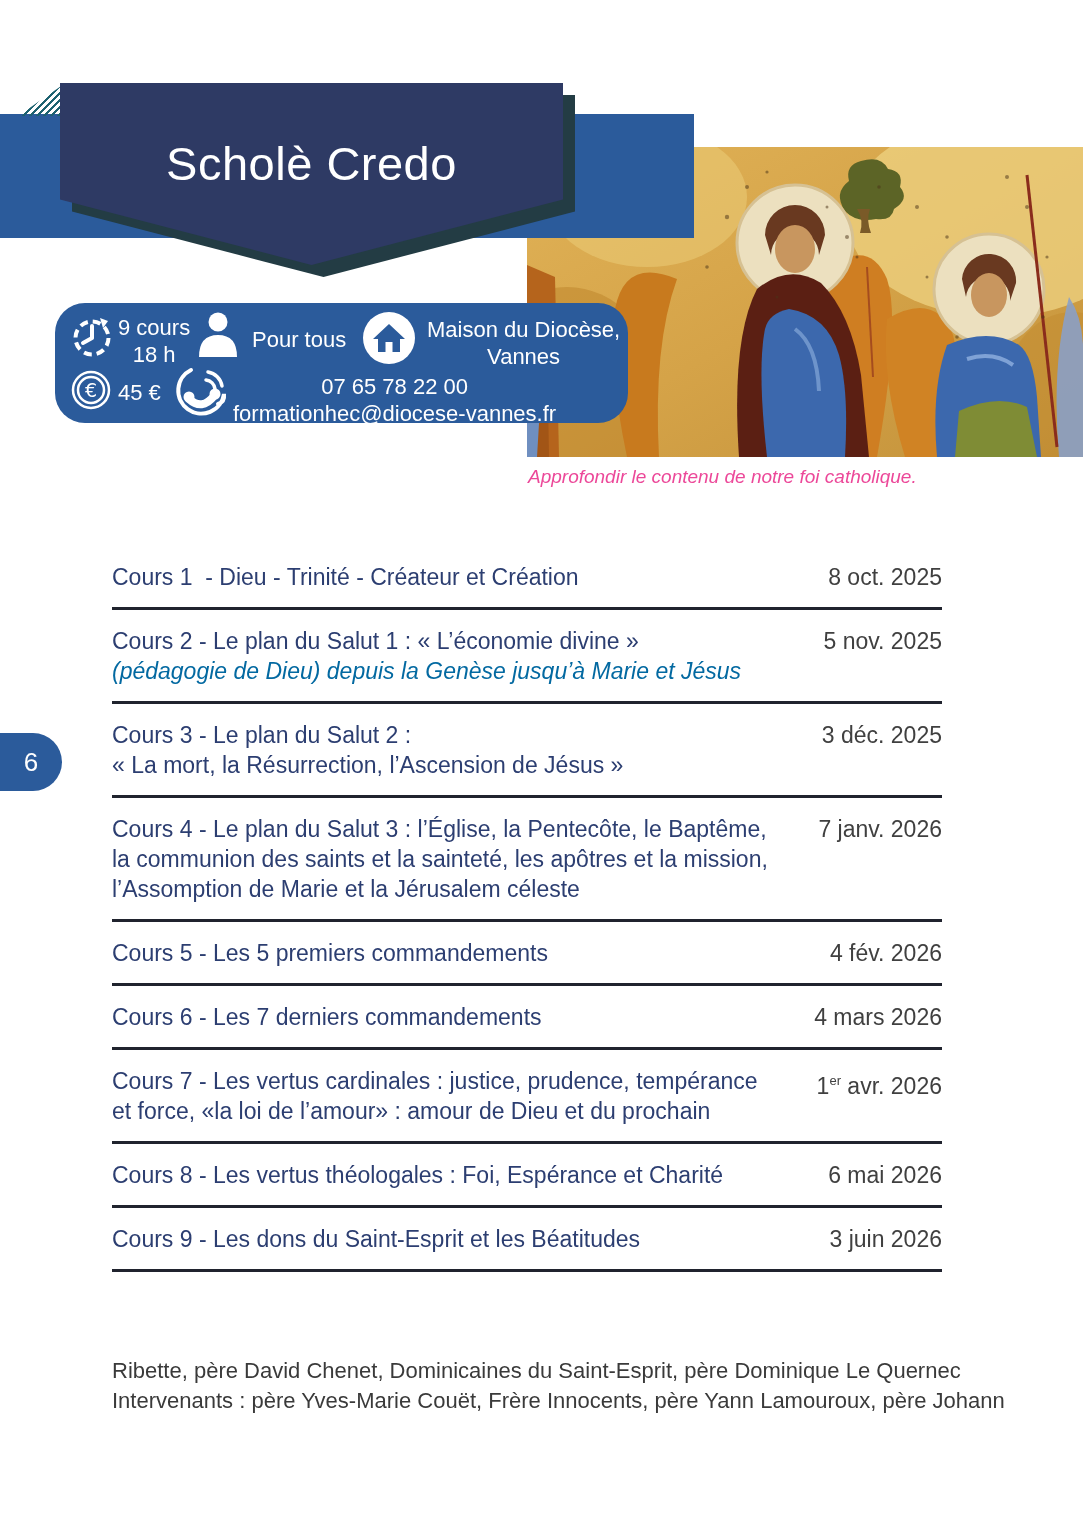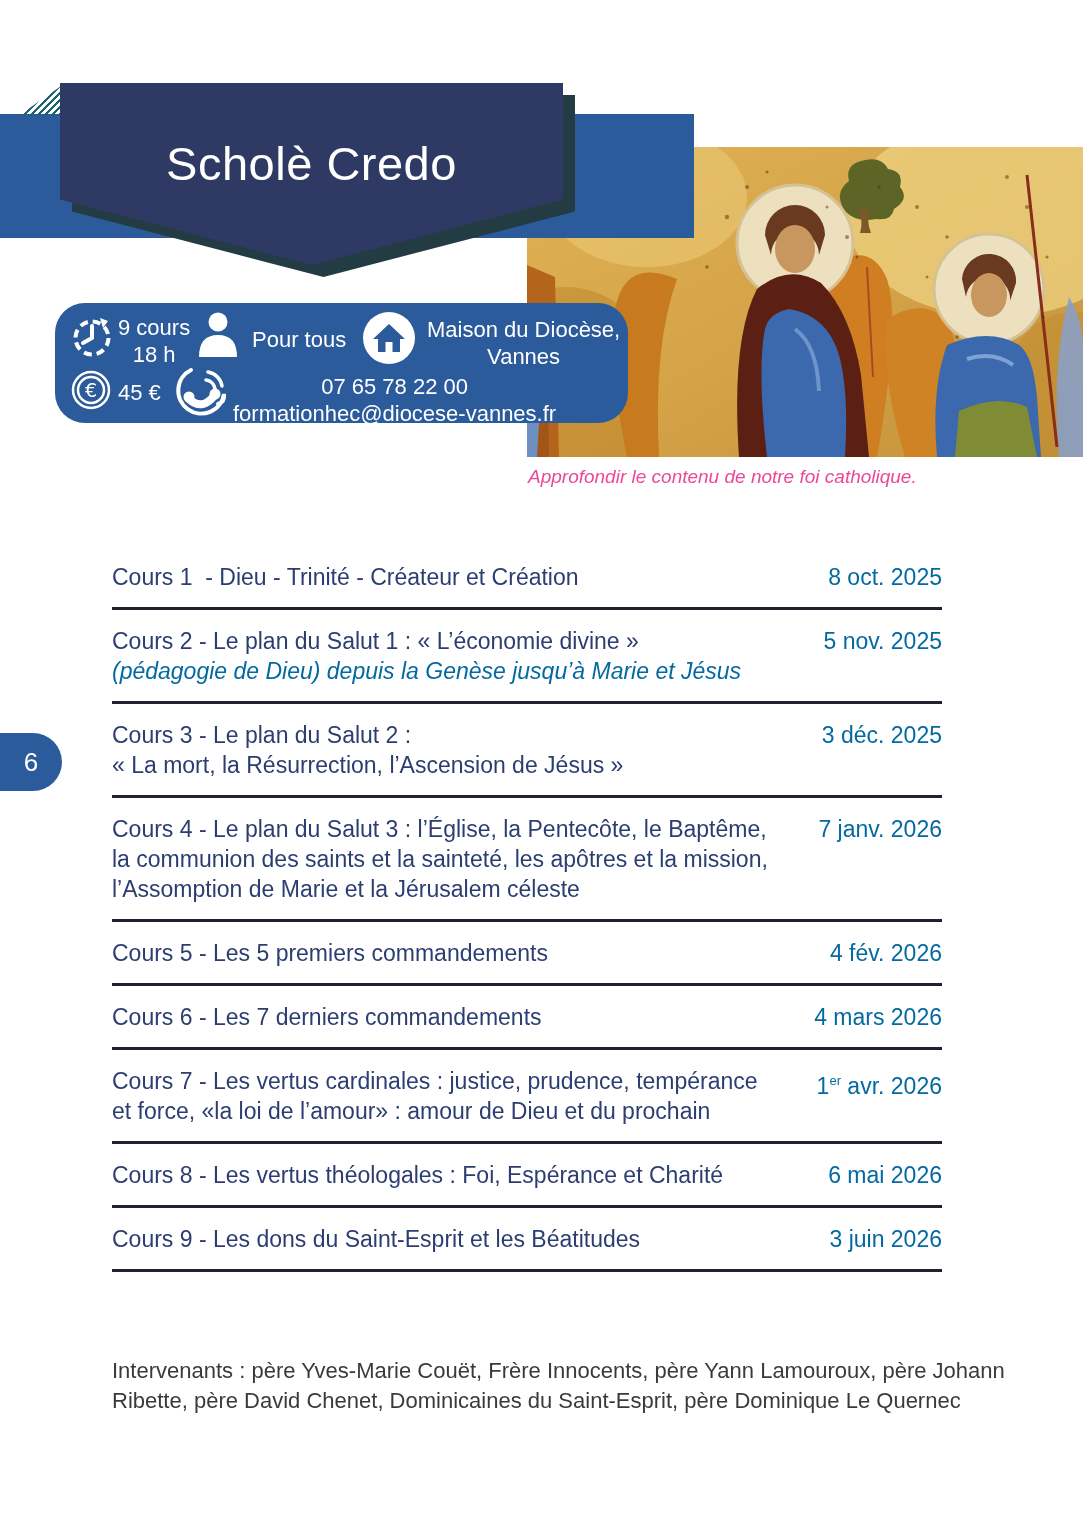--- a/index.html
+++ b/index.html
@@ -50,21 +50,21 @@
               background:#2b5b9b; border-radius:0 29px 29px 0; color:#ffffff;
               display:flex; align-items:center; justify-content:center;
               font-size:26px; z-index:2; }
   
   .course-table { position:absolute; left:112px; top:546px; width:830px; z-index:1; }
   .row { display:flex; justify-content:space-between; align-items:flex-start; gap:18px;
          padding:16px 0 15px 0; border-bottom:3px solid #20232e; }
   .titles { color:#2c3e71; font-size:23px; line-height:30px; }
   .titles .line { white-space:pre-wrap; }
   .titles .sub { color:#0369a1; font-style:italic; }
-  .date { color:#0369a1; font-size:23px; line-height:30px; white-space:nowrap; }
+  .date { color:#404040; font-size:23px; line-height:30px; white-space:nowrap; }
   .date sup { font-size:13px; }
   
   .footer { position:absolute; left:112px; top:1356px; color:#3a3a3a;
             font-size:22px; line-height:30px; z-index:1; }
   .footer div { white-space:nowrap; }
   .icon { display:block; }
 </style>
 </head>
 <body>
 
@@ -263,17 +263,17 @@
       </div>
       <div class="row">
         <div class="titles">
           <div class="line">Cours 9 - Les dons du Saint-Esprit et les Béatitudes</div>
         </div>
         <div class="date">3 juin 2026</div>
       </div>
     </div>
 
   <div class="footer">
+      <div>Ribette, père David Chenet, Dominicaines du Saint-Esprit, père Dominique Le Quernec</div>
       <div>Intervenants : père Yves-Marie Couët, Frère Innocents, père Yann Lamouroux, père Johann</div>
-      <div>Ribette, père David Chenet, Dominicaines du Saint-Esprit, père Dominique Le Quernec</div>
     </div>
 
 </div>
 
 </body></html>

